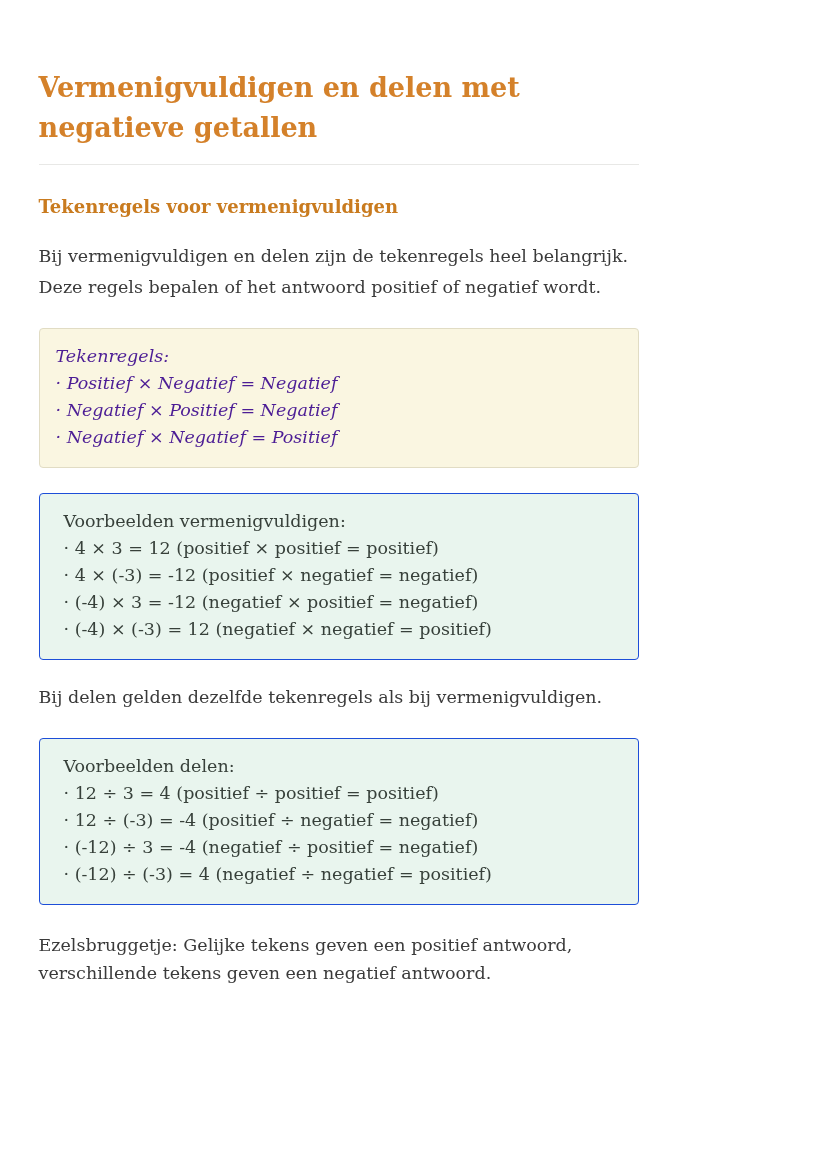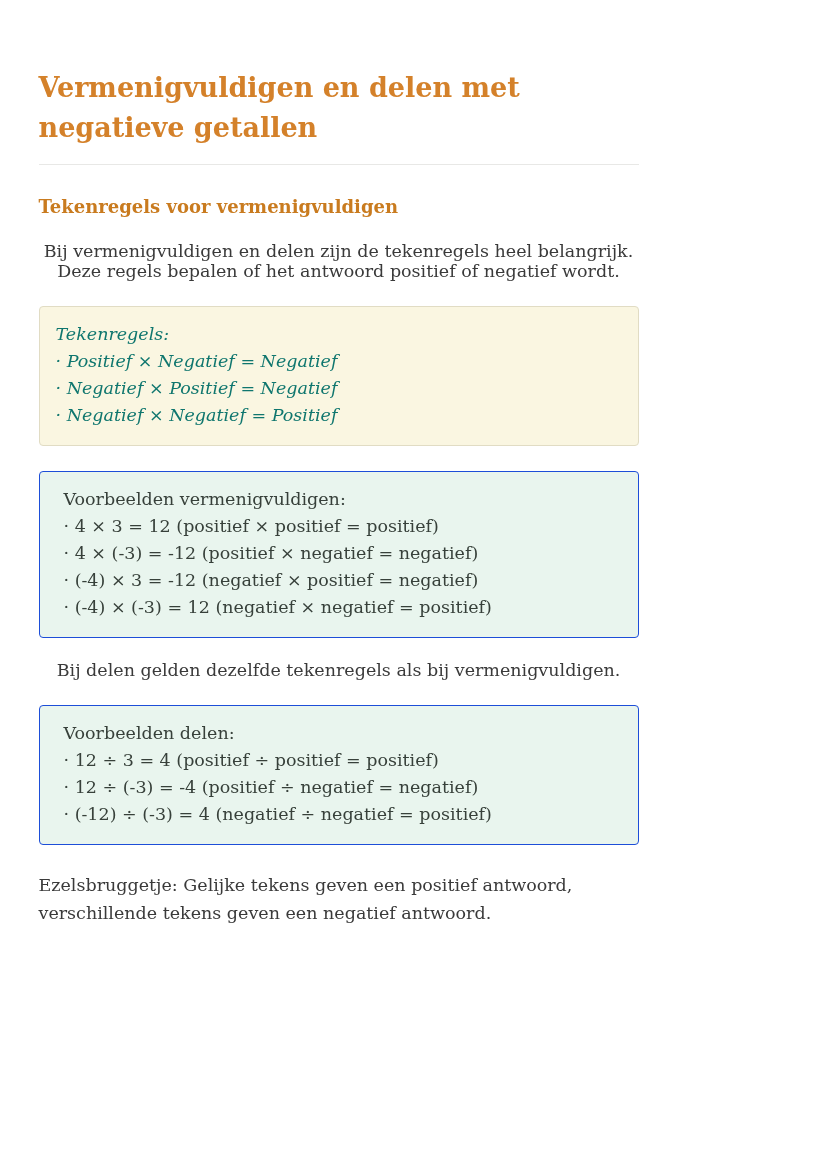--- a/index.html
+++ b/index.html
@@ -30,39 +30,38 @@
   }
   .section-heading {
     font-size: 18px;
     line-height: 24px;
     font-weight: 700;
     color: #c97b1f;
     margin: 30px 0 0 0;
   }
   .body-paragraph {
     font-size: 17.5px;
-    line-height: 20px;
+    line-height: 31px;
     color: #3a3a3a;
     margin: 22px 0 0 0;
-    text-align: center;
   }
   .info-box {
     border-radius: 4px;
     padding: 14px 24px 16px 24px;
     margin-top: 25px;
     font-size: 17.5px;
     line-height: 27px;
   }
   .info-box .box-title { display: block; }
   .info-box .box-line { display: block; }
   .rules-box {
     background: #faf6e1;
     border: 1px solid #e1dcc4;
     font-style: italic;
-    color: #0f766e;
+    color: #4c1d95;
     padding-left: 16px;
   }
   .examples-box {
     background: #e9f5ee;
     border: 1px solid #1d4ed8;
     color: #37403a;
   }
   .mnemonic-paragraph {
     font-size: 17.5px;
     line-height: 28px;
@@ -96,19 +95,20 @@
       <span class="box-line">· (-4) × 3 = -12 (negatief × positief = negatief)</span>
       <span class="box-line">· (-4) × (-3) = 12 (negatief × negatief = positief)</span>
     </div>
 
     <p class="body-paragraph">Bij delen gelden dezelfde tekenregels als bij vermenigvuldigen.</p>
 
     <div class="info-box examples-box">
       <span class="box-title">Voorbeelden delen:</span>
       <span class="box-line">· 12 ÷ 3 = 4 (positief ÷ positief = positief)</span>
       <span class="box-line">· 12 ÷ (-3) = -4 (positief ÷ negatief = negatief)</span>
+      <span class="box-line">· (-12) ÷ 3 = -4 (negatief ÷ positief = negatief)</span>
       <span class="box-line">· (-12) ÷ (-3) = 4 (negatief ÷ negatief = positief)</span>
     </div>
 
     <p class="mnemonic-paragraph">Ezelsbruggetje: Gelijke tekens geven een positief antwoord, verschillende tekens geven een negatief antwoord.</p>
 
   </div>
 </div>
 
 </body></html>

